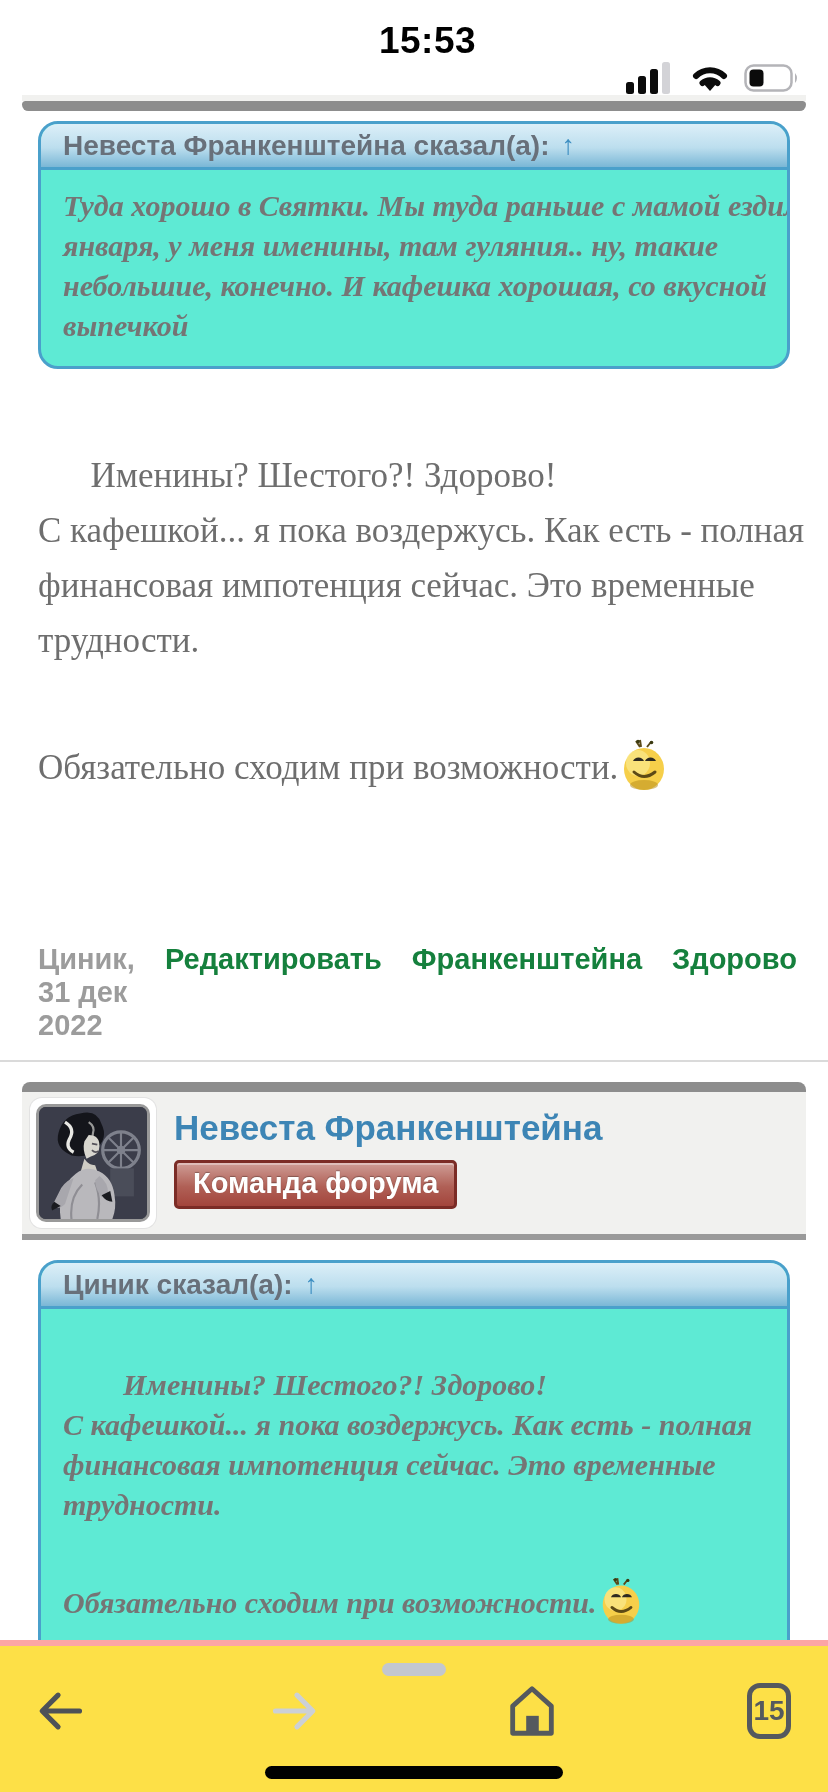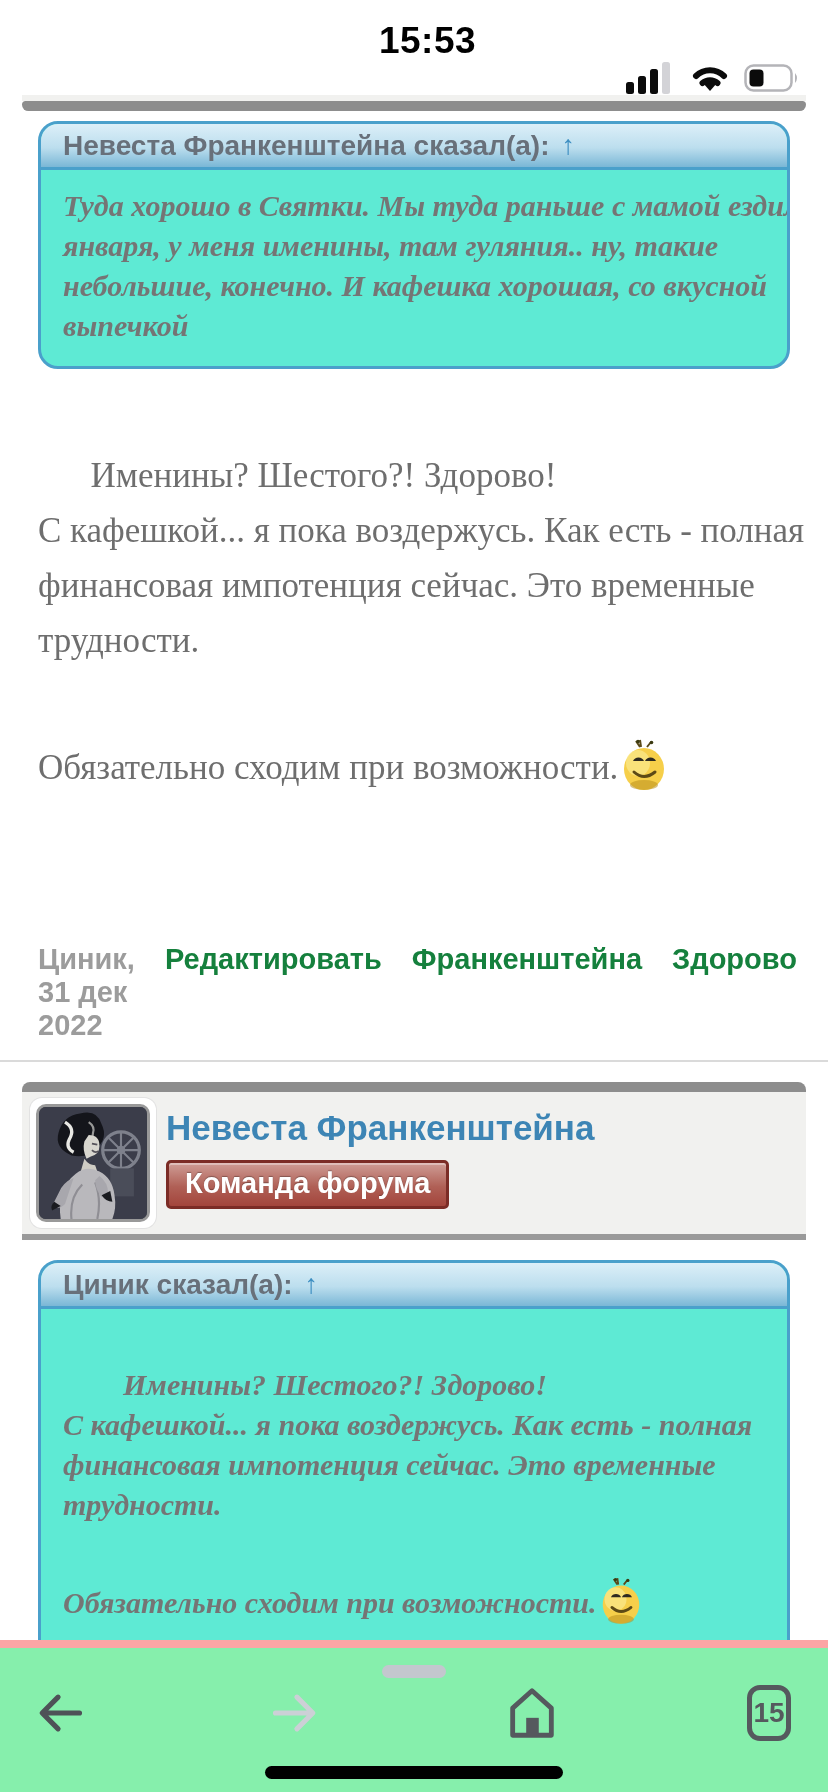--- a/index.html
+++ b/index.html
@@ -41,29 +41,29 @@
 
   .divider { height:2px; background:#dadada; margin-top:18px; }
 
   
   .user-panel { margin:20px 22px 0; }
   .up-strip { height:10px; background:#8d8d8d; border-radius:8px 8px 0 0; }
   .up-body { background:#f1f1ef; border-bottom:6px solid #9a9a9a; display:flex; padding:6px 8px; }
   .avatar-card { width:126px; height:130px; background:#fff; border-radius:12px; padding:6px;
       box-shadow:0 0 0 1px #e2e2e2; flex:none; }
   .avatar-img { width:114px; height:118px; border:3px solid #999; border-radius:10px; overflow:hidden; background:#42454f; }
-  .user-info { margin-left:10px; padding-top:10px; }
+  .user-info { margin-left:18px; padding-top:10px; }
   .username { display:inline-block; color:#3d85b5; font-size:35px; font-weight:700; text-decoration:none; }
   .badge { display:inline-block; margin-top:12px; padding:4px 16px 6px; color:#fff; font-size:29px; font-weight:700;
       background:linear-gradient(#cf9d96, #b06056 55%, #a3453c); border:3px solid #7b2c26; border-radius:5px;
       box-shadow:inset 0 2px 0 rgba(255,255,255,.35); text-shadow:0 -1px 1px rgba(0,0,0,.3); }
 
   
-  .toolbar { position:fixed; left:0; bottom:0; width:828px; height:152px; background:#86efac;
-      border-top:8px solid #fca5a5; z-index:5; }
+  .toolbar { position:fixed; left:0; bottom:0; width:828px; height:152px; background:#fde047;
+      border-top:6px solid #fca5a5; z-index:5; }
   .tb-handle { position:absolute; top:17px; left:50%; transform:translateX(-50%);
       width:64px; height:13px; border-radius:7px; background:#c3c7ce; }
   .tb-icons { position:absolute; top:34px; left:0; width:100%; display:flex;
       justify-content:space-between; padding:0 30px; align-items:center; height:62px; }
   .tb-btn { width:58px; height:62px; display:flex; align-items:center; justify-content:center; }
   .tab-box { width:44px; height:56px; border:5px solid #55595e; border-radius:13px;
       display:flex; align-items:center; justify-content:center;
       font-size:28px; font-weight:700; color:#55595e; }
   .home-indicator { position:absolute; bottom:13px; left:50%; transform:translateX(-50%);
       width:298px; height:13px; border-radius:7px; background:#000; }

